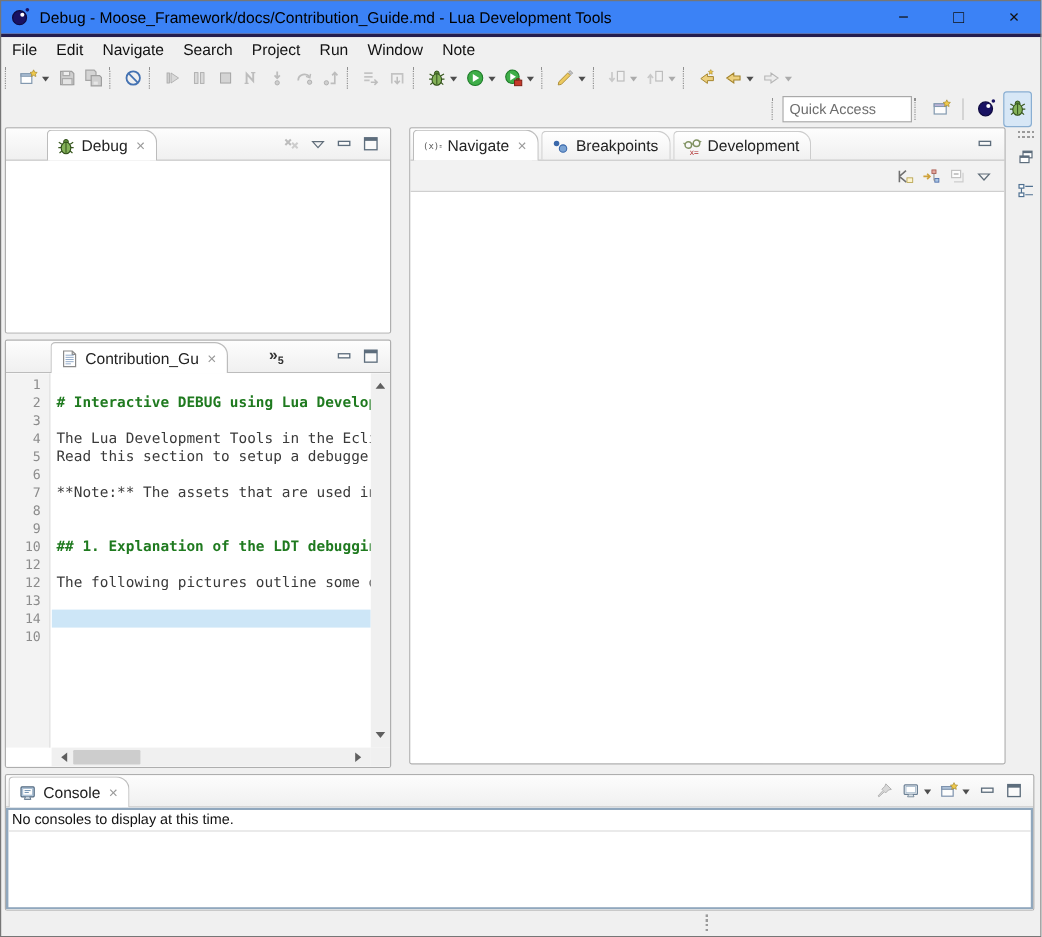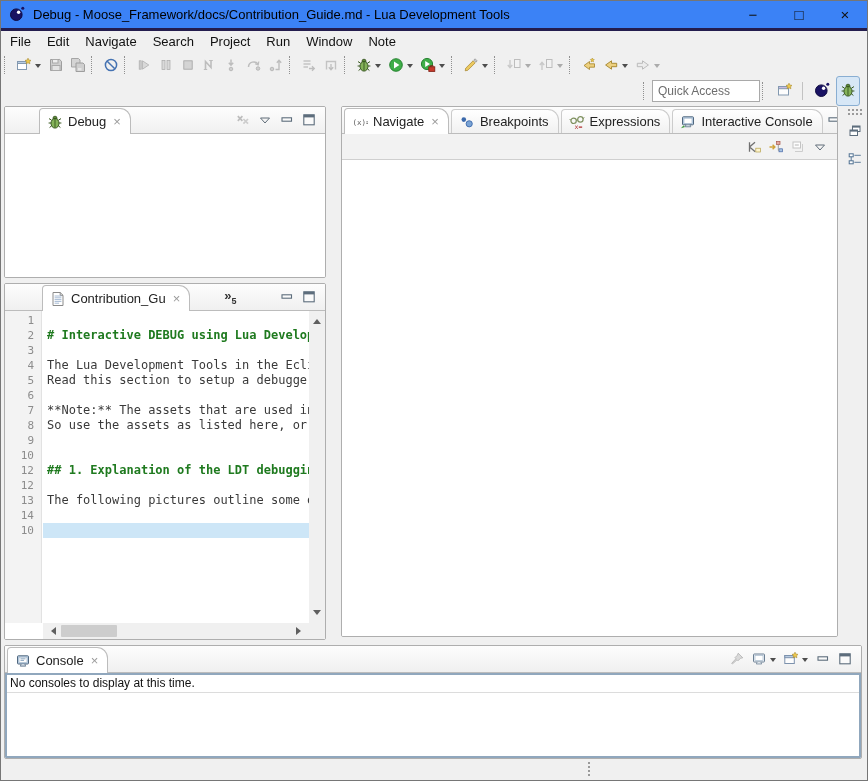--- a/index.html
+++ b/index.html
@@ -444,32 +444,21 @@
         </span>
         <span class="tab inactive">
           <span class="ticon">
             <svg width="16" height="16" viewBox="0 0 16 16" xmlns="http://www.w3.org/2000/svg">
               <circle cx="4.6" cy="6.8" r="2.7" fill="none" stroke="#7f9160" stroke-width="1.2"></circle>
               <circle cx="11.4" cy="5.4" r="2.7" fill="none" stroke="#7f9160" stroke-width="1.2"></circle>
               <path d="M7.1 6.3l1.7-.4M1.9 6.3L.6 5M14 4.6l1.4-1" stroke="#7f9160" stroke-width="1"></path>
               <text x="5.5" y="14.8" font-size="6.5" font-family="DejaVu Sans Mono, monospace" fill="#b03030">x=</text>
             </svg>
           </span>
-          <span>Expressions</span>
-        </span>
-        <span class="tab inactive">
-          <span class="ticon">
-            <svg width="16" height="16" viewBox="0 0 16 16" xmlns="http://www.w3.org/2000/svg">
-              <rect x="2.5" y="2.8" width="11" height="8" rx="0.8" fill="#bcd2e8" stroke="#50677e"></rect>
-              <rect x="4" y="4.2" width="8" height="5.2" fill="#fff" stroke="#9ab0c4" stroke-width="0.6"></rect>
-              <path d="M6 10.8l-.8 2h5.6l-.8-2" fill="#c9d4de" stroke="#50677e" stroke-width="0.7"></path>
-              <path d="M1 14.2l4.2-1.2-1.8-1.6z" fill="#3f9b3f"></path>
-            </svg>
-          </span>
-          <span>Interactive Console</span>
+          <span>Development</span>
         </span>
       </span>
     <span class="tabbar-actions" id="vars-winbtns">
         <span class="tb-btn">
           <span class="ticon">
             <svg width="16" height="16" viewBox="0 0 16 16" xmlns="http://www.w3.org/2000/svg">
               <rect x="3" y="5.8" width="9.5" height="3.4" fill="#fafafa" stroke="#5d6d7c" stroke-width="1.1"></rect>
             </svg>
           </span>
         </span>
@@ -567,21 +556,20 @@
         <div class="gnum">10</div>
       </div>
     <div id="code">
         <div class="ln "></div>
         <div class="ln heading"># Interactive DEBUG using Lua Develop</div>
         <div class="ln "></div>
         <div class="ln ">The Lua Development Tools in the Ecli</div>
         <div class="ln ">Read this section to setup a debugger</div>
         <div class="ln "></div>
         <div class="ln ">**Note:** The assets that are used in</div>
-        <div class="ln ">So use the assets as listed here, or </div>
         <div class="ln "></div>
         <div class="ln "></div>
         <div class="ln heading">## 1. Explanation of the LDT debuggin</div>
         <div class="ln "></div>
         <div class="ln ">The following pictures outline some o</div>
         <div class="ln "></div>
         <div class="ln  current"></div>
       </div>
     <div class="vscroll">
       <div class="tri up"></div>

